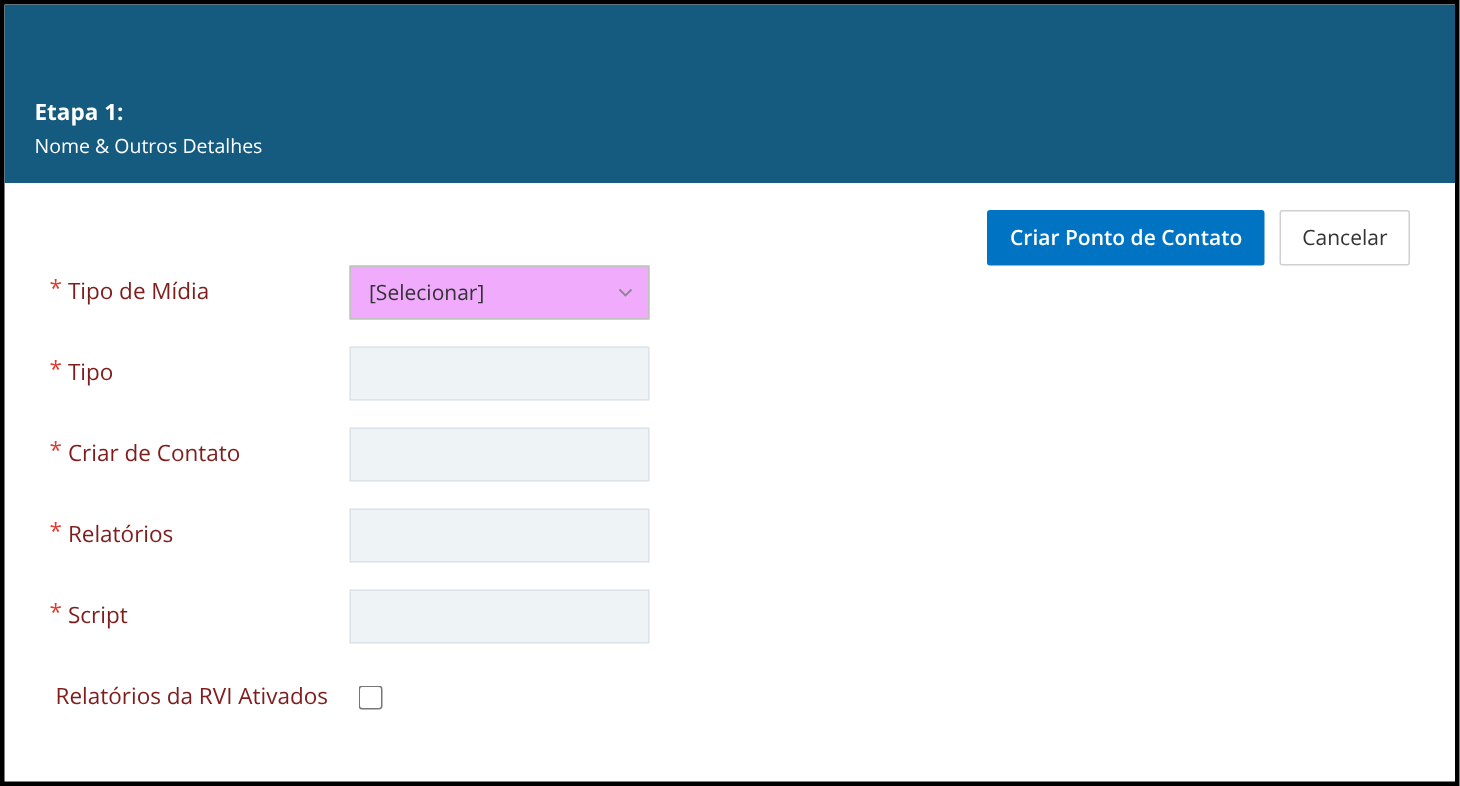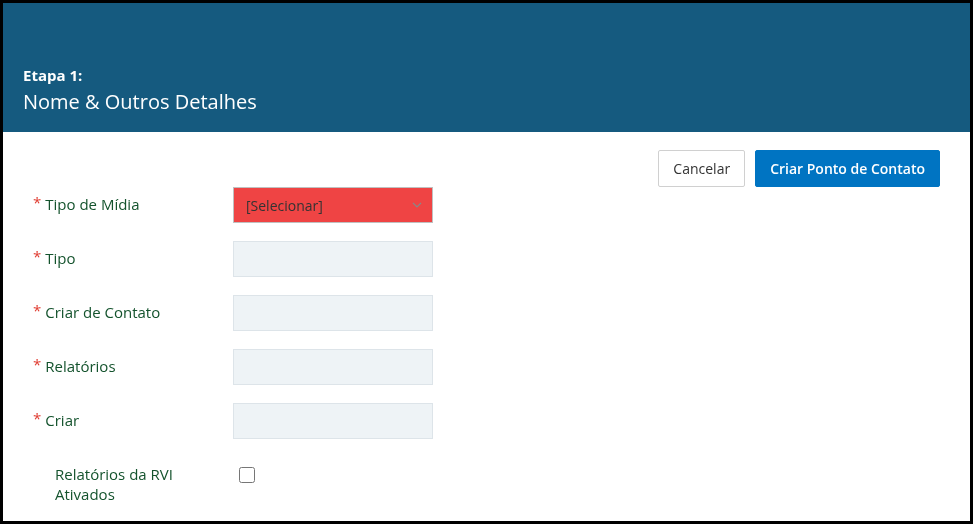--- a/index.html
+++ b/index.html
@@ -26,21 +26,21 @@
       padding: 14px 20px 16px 20px;
     }
     .header-title {
       font-weight: 700;
       font-size: 15px;
       line-height: 1.4;
       margin-top: 48px;
     }
     .header-subtitle {
       font-weight: 400;
-      font-size: 20px;
+      font-size: 13px;
       line-height: 1.4;
       margin-top: 2px;
     }
     .actions {
       display: flex;
       justify-content: flex-end;
       gap: 10px;
       padding: 18px 30px 0 30px;
     }
     .btn {
@@ -82,36 +82,36 @@
       align-items: flex-start;
       padding-top: 8px;
     }
     .required-star {
       color: #e03c31;
       font-size: 15px;
       margin-right: 4px;
       line-height: 1;
     }
     .form-label {
-      color: #14532d;
+      color: #7f1d1d;
       font-size: 15px;
       line-height: 1.3;
     }
     .form-control-wrap {
       width: 200px;
     }
     .select-wrap {
       position: relative;
       width: 200px;
     }
     .select-display {
       width: 100%;
       height: 36px;
       border: 1px solid #c0c0c0;
-      background: #ef4444;
+      background: #f0abfc;
       padding: 0 32px 0 12px;
       font-size: 14px;
       color: #333;
       display: flex;
       align-items: center;
       cursor: pointer;
     }
     .select-chevron {
       position: absolute;
       right: 10px;
@@ -130,35 +130,35 @@
       font-family: inherit;
     }
     .checkbox-input {
       width: 16px;
       height: 16px;
       margin-top: 10px;
       margin-left: 6px;
       cursor: pointer;
     }
     .label-nostar {
-      margin-left: 22px;
+      margin-left: 4px;
     }
   </style>
 </head>
 <body>
 
 <div class="container">
   <div class="header">
     <div class="header-title">Etapa 1:</div>
     <div class="header-subtitle">Nome &amp; Outros Detalhes</div>
   </div>
 
   <div class="actions">
+    <button class="btn btn-primary">Criar Ponto de Contato</button>
     <button class="btn btn-secondary">Cancelar</button>
-    <button class="btn btn-primary">Criar Ponto de Contato</button>
   </div>
 
 
   <div class="form">
 
     <div class="form-row">
       <div class="form-label-wrap">
         <span class="required-star">*</span>
         <span class="form-label">Tipo de Mídia</span>
       </div>
@@ -200,21 +200,21 @@
         <span class="form-label">Relatórios</span>
       </div>
       <div class="form-control-wrap">
         <input type="text" class="text-input" value="" style="">
       </div>
     </div>
 
     <div class="form-row">
       <div class="form-label-wrap">
         <span class="required-star">*</span>
-        <span class="form-label">Criar</span>
+        <span class="form-label">Script</span>
       </div>
       <div class="form-control-wrap">
         <input type="text" class="text-input" value="" style="">
       </div>
     </div>
 
     <div class="form-row">
       <div class="form-label-wrap">
         <span class="form-label label-nostar">Relatórios da RVI Ativados</span>
       </div>

